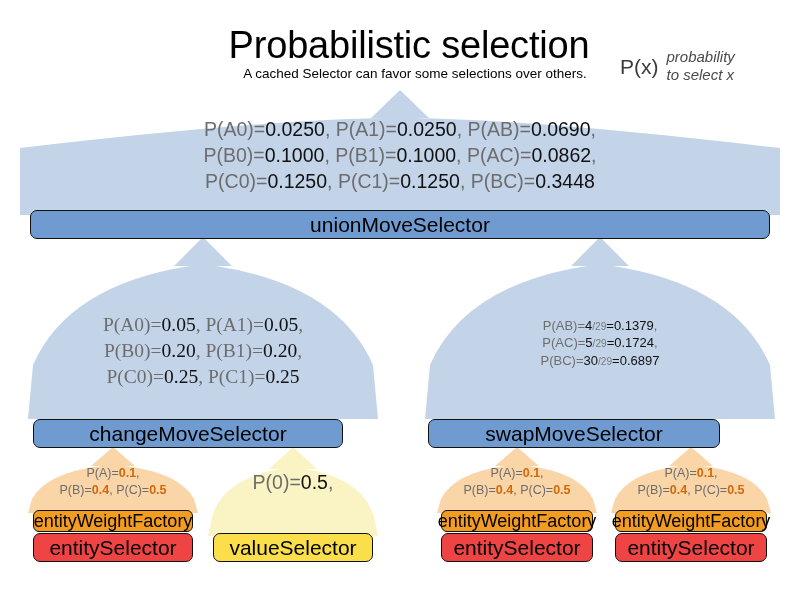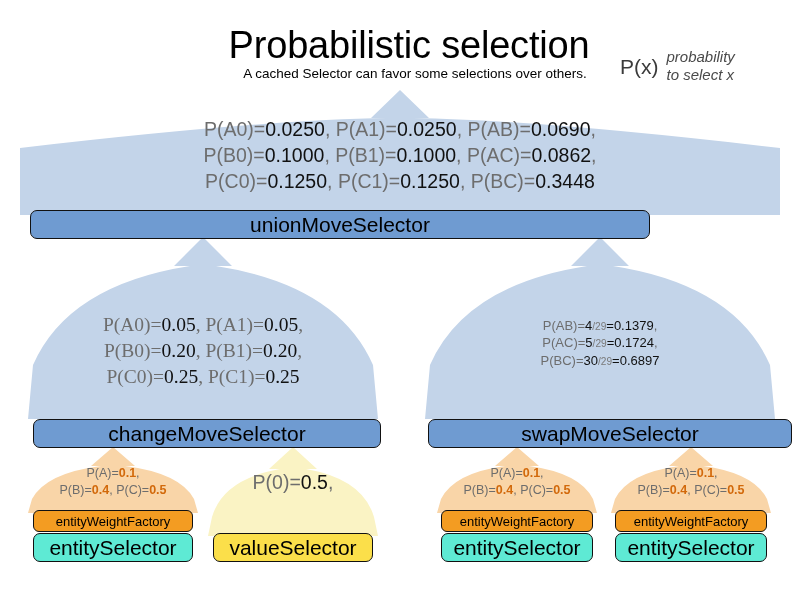--- a/index.html
+++ b/index.html
@@ -95,25 +95,25 @@
     border: 1.6px solid #111111;
     border-radius: 7px;
     display: flex;
     align-items: center;
     justify-content: center;
     z-index: 3;
     color: #000000;
   }
   .node-blue   { background: #6f9bd1; }
   .node-orange { background: #f39c22; border-radius: 6px; }
-  .node-green  { background: #5eead4; }
+  .node-green  { background: #ef4444; }
   .node-yellow { background: #fbdf4a; }
 
   .big-label   { font-size: 21px; }
-  .small-label { font-size: 13px; }
+  .small-label { font-size: 18px; }
 </style>
 </head>
 <body>
 
 <div class="stage">
 
   <div class="title">Probabilistic selection</div>
   <div class="subtitle">A cached Selector can favor some selections over others.</div>
 
   <div class="legend">
@@ -128,21 +128,21 @@
     <svg viewBox="0 0 760 125" preserveAspectRatio="none">
       <path d="M 380 0 L 409 28 L 393 28 Q 520 30 760 58 L 760 125 L 0 125 L 0 58 Q 240 30 367 28 L 351 28 Z" fill="#c3d4e9"></path>
     </svg>
     <div class="arrow-text" style="top:27px; font-size:19.5px;">
       <div><span class="plabel">P(A0)=</span><span class="pval">0.0250</span><span class="plabel">, </span><span class="plabel">P(A1)=</span><span class="pval">0.0250</span><span class="plabel">, </span><span class="plabel">P(AB)=</span><span class="pval">0.0690</span><span class="plabel">,</span></div>
       <div><span class="plabel">P(B0)=</span><span class="pval">0.1000</span><span class="plabel">, </span><span class="plabel">P(B1)=</span><span class="pval">0.1000</span><span class="plabel">, </span><span class="plabel">P(AC)=</span><span class="pval">0.0862</span><span class="plabel">,</span></div>
       <div><span class="plabel">P(C0)=</span><span class="pval">0.1250</span><span class="plabel">, </span><span class="plabel">P(C1)=</span><span class="pval">0.1250</span><span class="plabel">, </span><span class="plabel">P(BC)=</span><span class="pval">0.3448</span></div>
     </div>
   </div>
 
-  <div class="node node-blue big-label" style="left:30px; top:210px; width:620px; height:29px;">
+  <div class="node node-blue big-label" style="left:30px; top:210px; width:740px; height:29px;">
     <span>unionMoveSelector</span>
   </div>
 
   <div class="arrow" style="left:28px; top:237px; width:350px; height:182px;font-family:Liberation Serif, serif;">
     <svg viewBox="0 0 350 182" preserveAspectRatio="none">
       <path d="M 175 0 L 204 29 L 188 29 Q 310 48 345 128 L 350 182 L 0 182 L 5 128 Q 40 48 162 29 L 146 29 Z" fill="#c3d4e9"></path>
     </svg>
     <div class="arrow-text" style="top:75px; font-size:19.5px;">
       <div><span class="plabel">P(A0)=</span><span class="pval">0.05</span><span class="plabel">, </span><span class="plabel">P(A1)=</span><span class="pval">0.05</span><span class="plabel">,</span></div>
       <div><span class="plabel">P(B0)=</span><span class="pval">0.20</span><span class="plabel">, </span><span class="plabel">P(B1)=</span><span class="pval">0.20</span><span class="plabel">,</span></div>
@@ -154,25 +154,25 @@
     <svg viewBox="0 0 350 182" preserveAspectRatio="none">
       <path d="M 175 0 L 204 29 L 188 29 Q 310 48 345 128 L 350 182 L 0 182 L 5 128 Q 40 48 162 29 L 146 29 Z" fill="#c3d4e9"></path>
     </svg>
     <div class="arrow-text" style="top:80px; font-size:13px;">
       <div><span class="plabel">P(AB)=</span><span class="pval">4</span><span class="pfrac">/29</span><span class="pval">=</span><span class="pval">0.1379</span><span class="plabel">,</span></div>
       <div><span class="plabel">P(AC)=</span><span class="pval">5</span><span class="pfrac">/29</span><span class="pval">=</span><span class="pval">0.1724</span><span class="plabel">,</span></div>
       <div><span class="plabel">P(BC)=</span><span class="pval">30</span><span class="pfrac">/29</span><span class="pval">=</span><span class="pval">0.6897</span></div>
     </div>
   </div>
 
-  <div class="node node-blue big-label" style="left:33px; top:419px; width:348px; height:29px;">
+  <div class="node node-blue big-label" style="left:33px; top:419px; width:310px; height:29px;">
     <span>changeMoveSelector</span>
   </div>
 
-  <div class="node node-blue big-label" style="left:428px; top:419px; width:364px; height:29px;">
+  <div class="node node-blue big-label" style="left:428px; top:419px; width:292px; height:29px;">
     <span>swapMoveSelector</span>
   </div>
 
   <div class="arrow" style="left:28px; top:447px; width:170px; height:66px;">
     <svg viewBox="0 0 170 66" preserveAspectRatio="none">
       <path d="M 85 0 L 107 19 L 97 19 Q 152 26 166 52 L 170 66 L 0 66 L 4 52 Q 18 26 73 19 L 63 19 Z" fill="#f9d5a8"></path>
     </svg>
     <div class="arrow-text" style="top:18px; font-size:12.5px;">
       <div><span class="plabel">P(A)=</span><span style="color: rgb(210, 105, 11); font-weight: bold;">0.1</span><span class="plabel">,</span></div>
       <div><span class="plabel">P(B)=</span><span style="color: rgb(210, 105, 11); font-weight: bold;">0.4</span><span class="plabel">, </span><span class="plabel">P(C)=</span><span style="color: rgb(210, 105, 11); font-weight: bold;">0.5</span></div>

